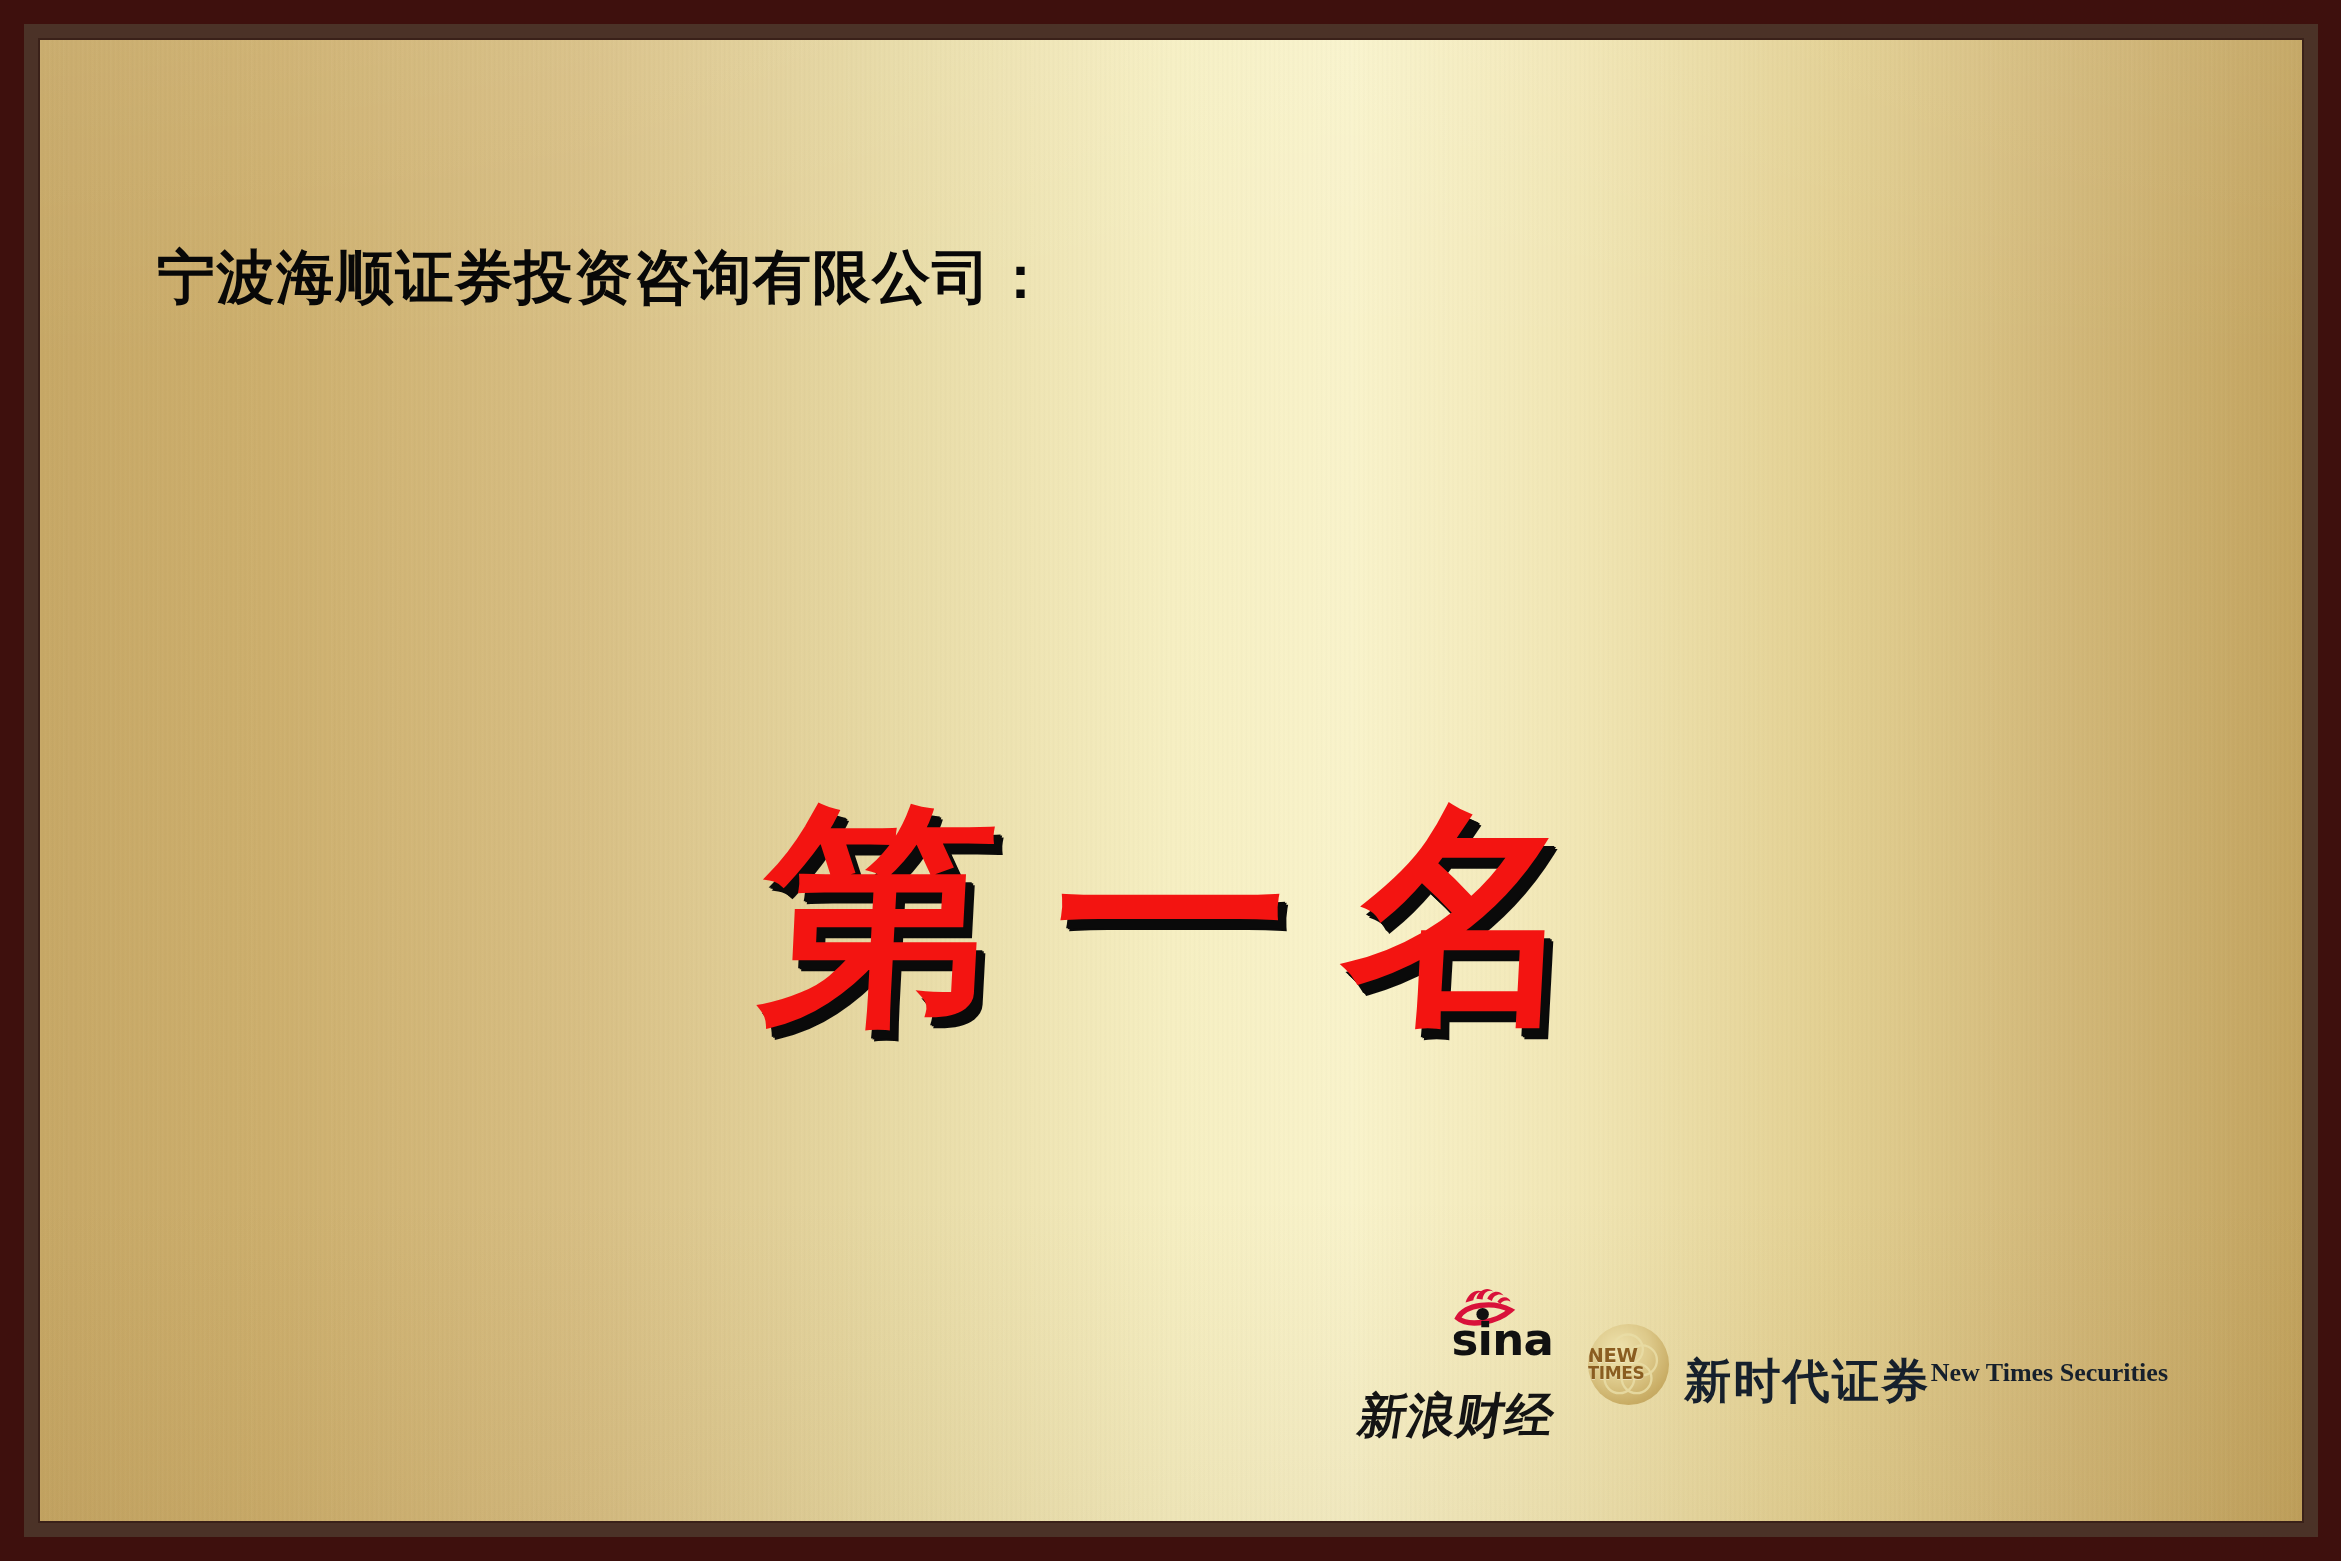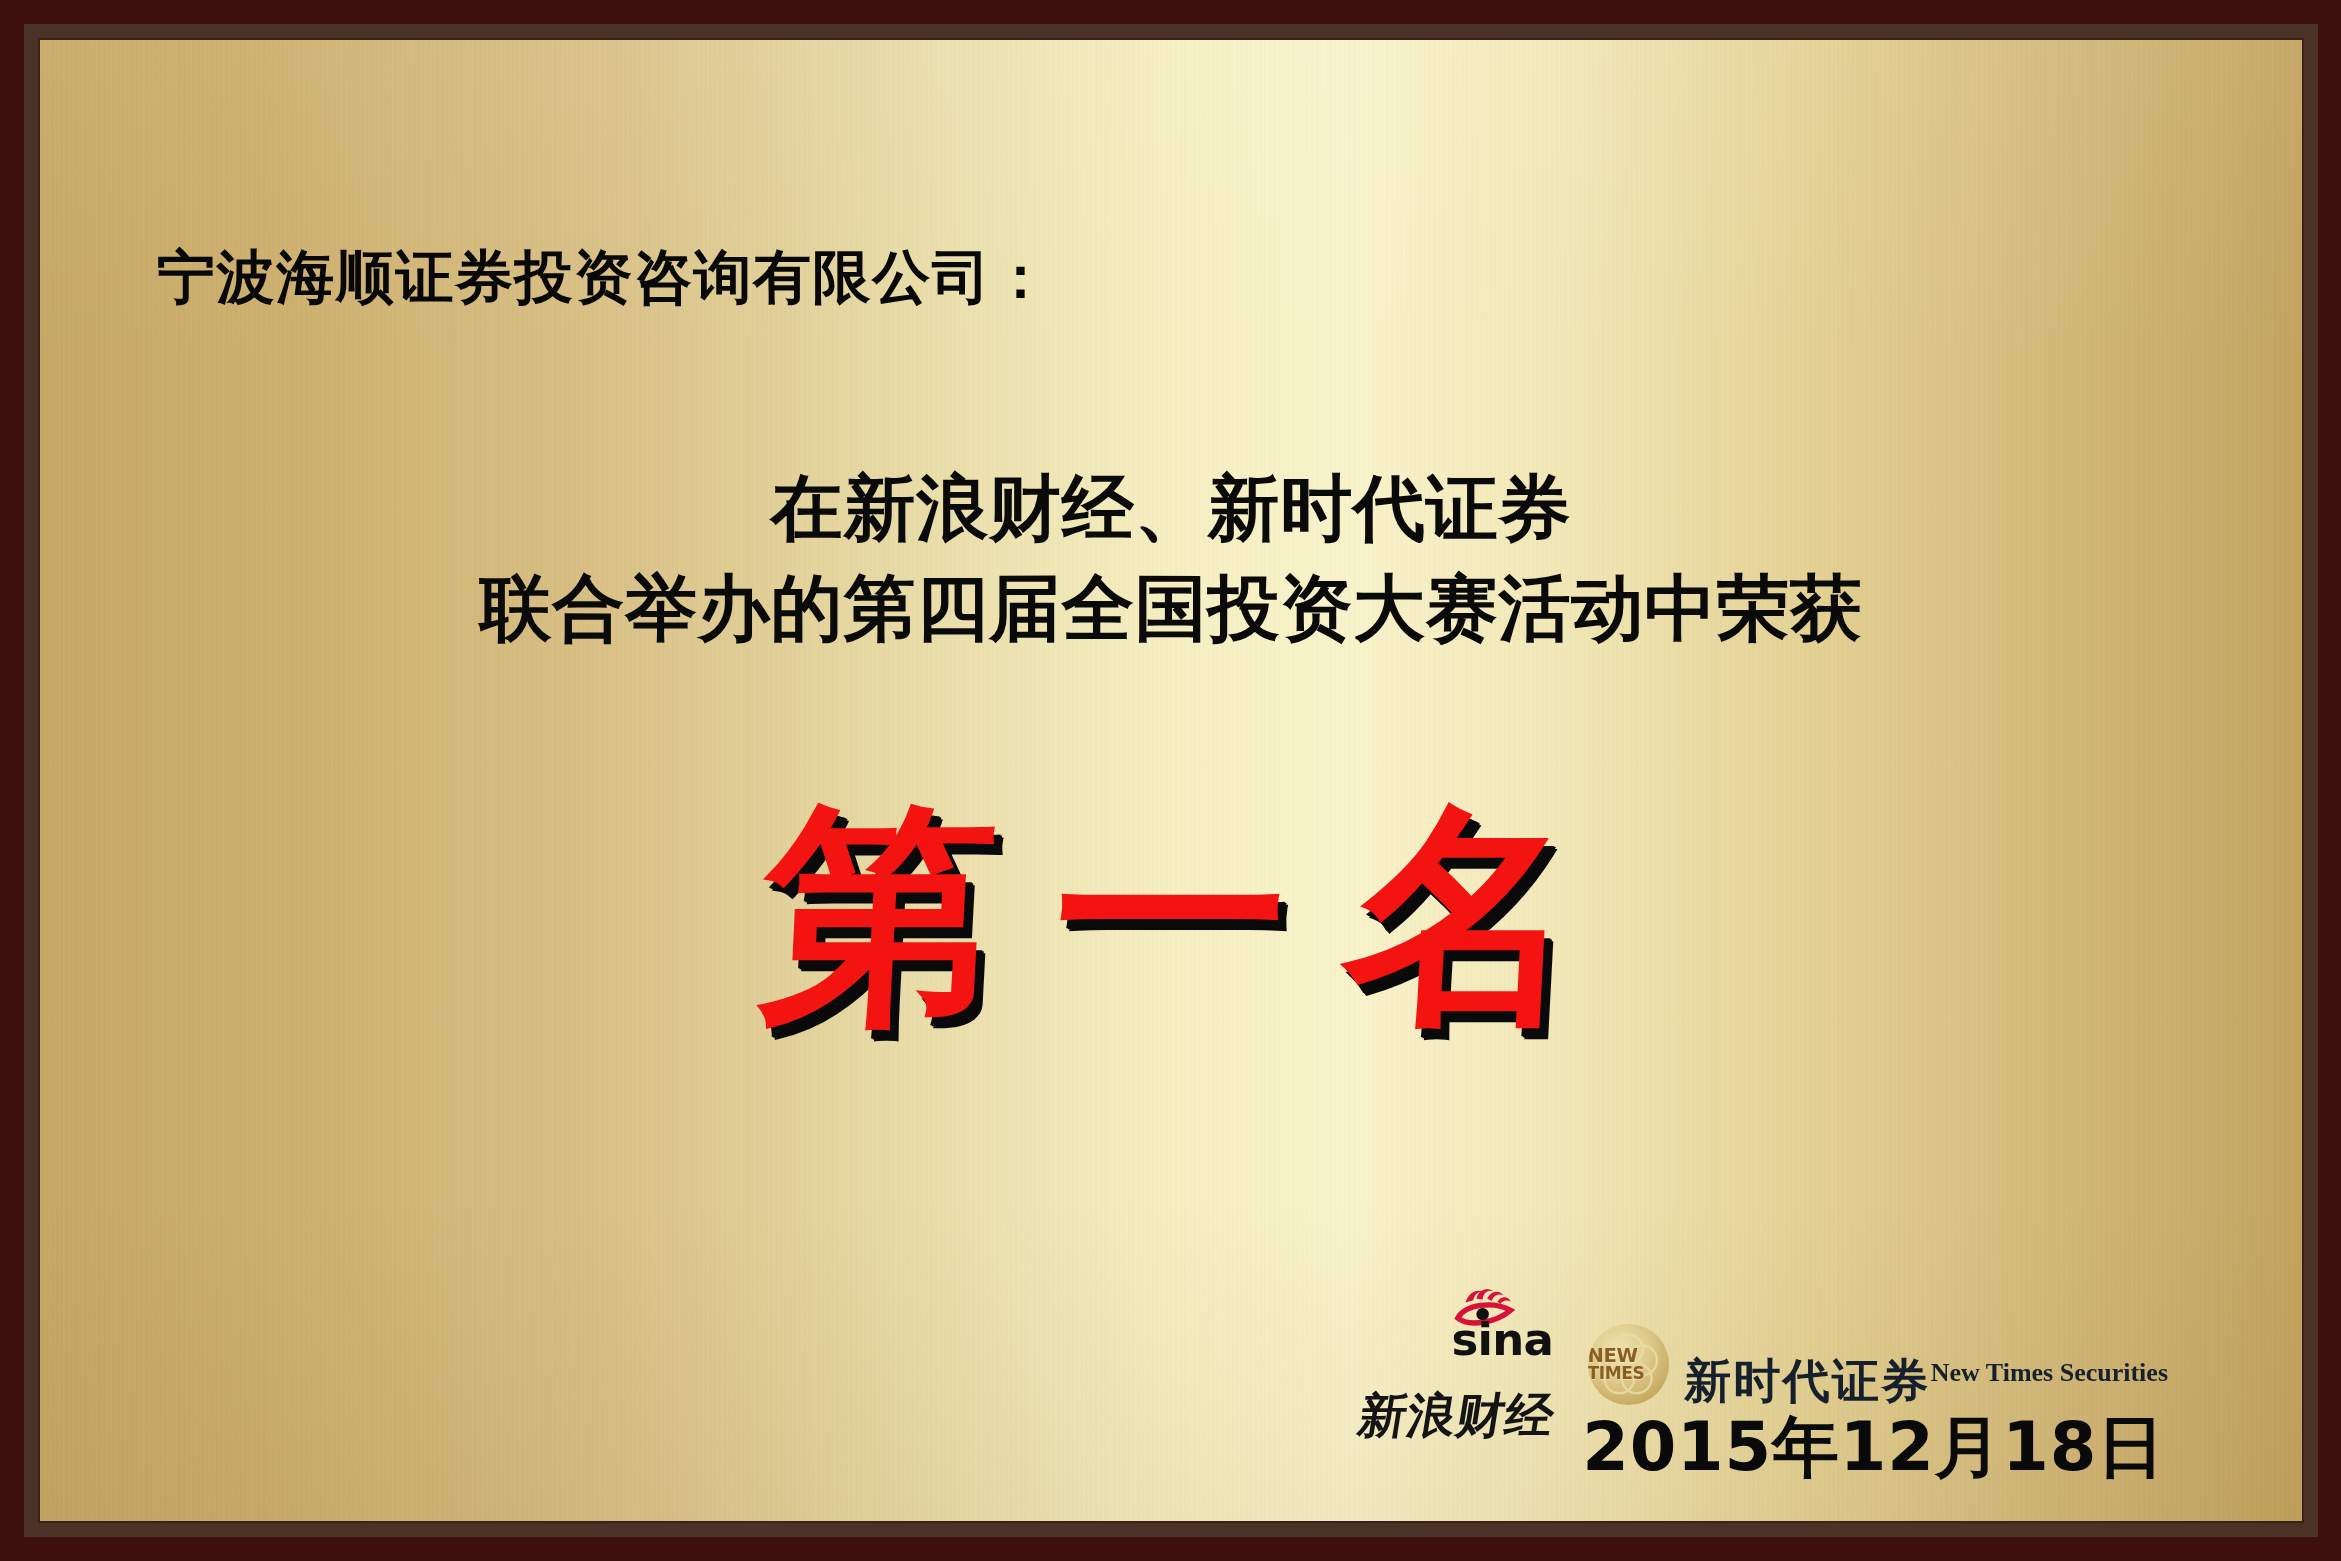--- a/index.html
+++ b/index.html
@@ -273,24 +273,20 @@
 
 <div class="plaque">
   <div class="frame-mid">
     <div class="frame-inner-line">
       <div class="gold-panel">
 
         <div class="content">
 
           <div class="addressee">宁波海顺证券投资咨询有限公司：</div>
 
-          <div class="body-lines">
-            <div class="body-line l1">在新浪财经、新时代证券</div>
-            <div class="body-line l2">联合举办的第四届全国投资大赛活动中荣获</div>
-          </div>
 
           <div class="award-wrap">
             <span class="award">第一名</span>
           </div>
 
           <div class="logos">
 
             <div class="sina-logo">
               <div class="sina-mark">
                 <span class="sina-eye">
@@ -330,20 +326,19 @@
                 </span>
               </div>
               <div class="nts-words">
                 <span class="nts-cn">新时代证券</span>
                 <span class="nts-en">New Times Securities</span>
               </div>
             </div>
 
           </div>
 
-          <div class="date">2015年12月18日</div>
 
         </div>
       </div>
     </div>
   </div>
 </div>
 
 
 </body></html>

